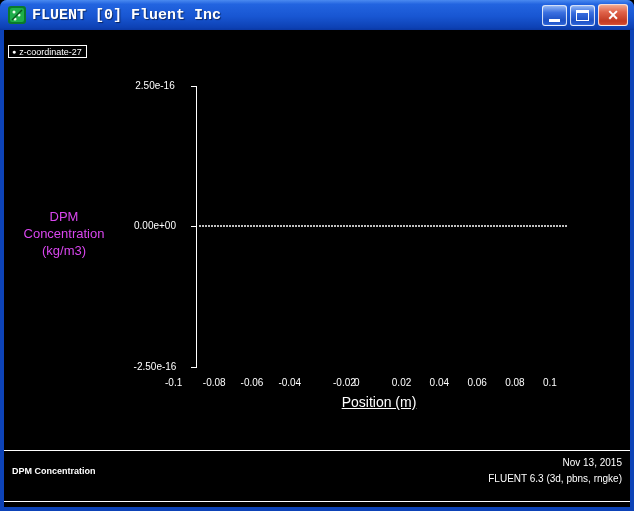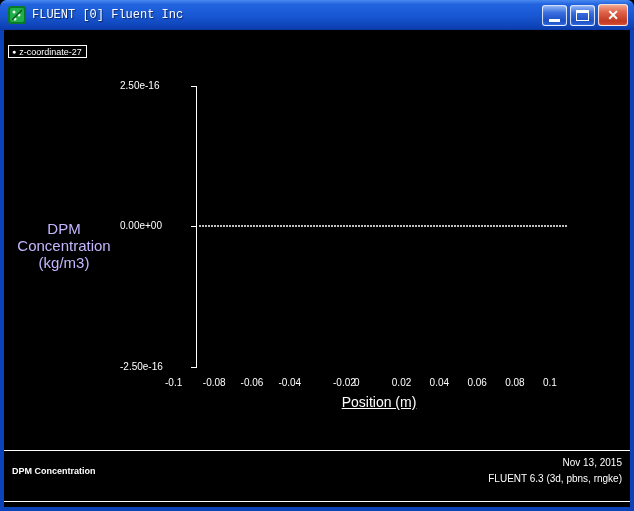--- a/index.html
+++ b/index.html
@@ -9,21 +9,21 @@
   .window { position:relative; width:634px; height:511px;
             background:#0d43b8; border-radius:7px 7px 0 0; }
 
   
   .titlebar { position:absolute; left:0; top:0; width:634px; height:30px;
               border-radius:7px 7px 0 0;
               background:linear-gradient(to bottom,#4a8af0 0%,#2264e0 14%,#1856d2 55%,#0d41b4 92%,#0a38a4 100%);
               display:flex; align-items:center; padding:0 6px 0 7px; }
   .app-icon { width:20px; height:20px; margin-right:5px; flex:0 0 auto; }
   .title-text { color:#fff; font-family:"Liberation Mono","DejaVu Sans Mono",monospace;
-                font-weight:normal; font-size:12px; letter-spacing:0px;
+                font-weight:bold; font-size:15px; letter-spacing:0px;
                 text-shadow:1px 1px 1px rgba(0,0,0,.5); white-space:nowrap; }
   .tb-buttons { margin-left:auto; display:flex; align-items:center; gap:3px; }
   .tb-btn { height:21px; width:25px; border:1px solid rgba(255,255,255,.8); border-radius:3px;
             background:linear-gradient(to bottom,#8fb4f4 0%,#3a6fe0 35%,#1c50c4 75%,#2a62d8 100%);
             display:flex; align-items:center; justify-content:center; cursor:pointer;
             box-shadow:inset 0 0 1px rgba(255,255,255,.5); }
   .tb-btn.close { width:30px; height:22px;
             background:linear-gradient(to bottom,#f2a98f 0%,#e0634a 35%,#c23a22 80%,#d44a30 100%); }
   .glyph-min { width:11px; height:3px; background:#fff; margin-top:10px; }
   .glyph-max { width:13px; height:11px; border:1px solid #fff; border-top:3px solid #fff; }
@@ -33,25 +33,25 @@
   .client { position:absolute; left:4px; top:30px; width:626px; height:477px;
             background:#000; color:#fff; }
 
   .legend-box { position:absolute; left:4px; top:15px; height:13px; padding:1px 4px 1px 3px;
                 border:1px solid #fff; display:flex; align-items:center; gap:3px; }
   .legend-marker { color:#fff; font-size:7px; line-height:1; }
   .legend-label { color:#fff; font-size:9px; white-space:nowrap; }
 
   .y-axis-line { position:absolute; left:192px; top:56px; width:1px; height:282px; background:#fff; }
   .y-tick { position:absolute; left:187px; width:5px; height:1px; background:#fff; }
-  .y-tick-label { position:absolute; width:70px; right:440px; text-align:left; font-size:10px;
+  .y-tick-label { position:absolute; width:70px; right:440px; text-align:center; font-size:10px;
                   color:#fff; left:116px; }
 
-  .y-axis-title { position:absolute; left:2px; top:190px; width:116px; text-align:center;
-                  font-size:15px; line-height:17px; color:#c4b5fd; }
+  .y-axis-title { position:absolute; left:2px; top:178px; width:116px; text-align:center;
+                  font-size:13px; line-height:17px; color:#d946ef; }
 
   .dots-row { position:absolute; left:0; top:195px; height:2px; width:626px; }
   .dots-row i { position:absolute; top:0; width:2px; height:2px; background:#fff; border-radius:50%; }
 
   .x-tick-labels { position:absolute; left:0; top:347px; width:626px; height:14px; }
   .xtick { position:absolute; top:0; width:50px; margin-left:-25px; text-align:left;
            font-size:10px; color:#fff; }
 
   .x-axis-label { position:absolute; left:275px; top:364px; width:200px; text-align:center;
                   font-size:14px; color:#fff;text-decoration:underline; }

